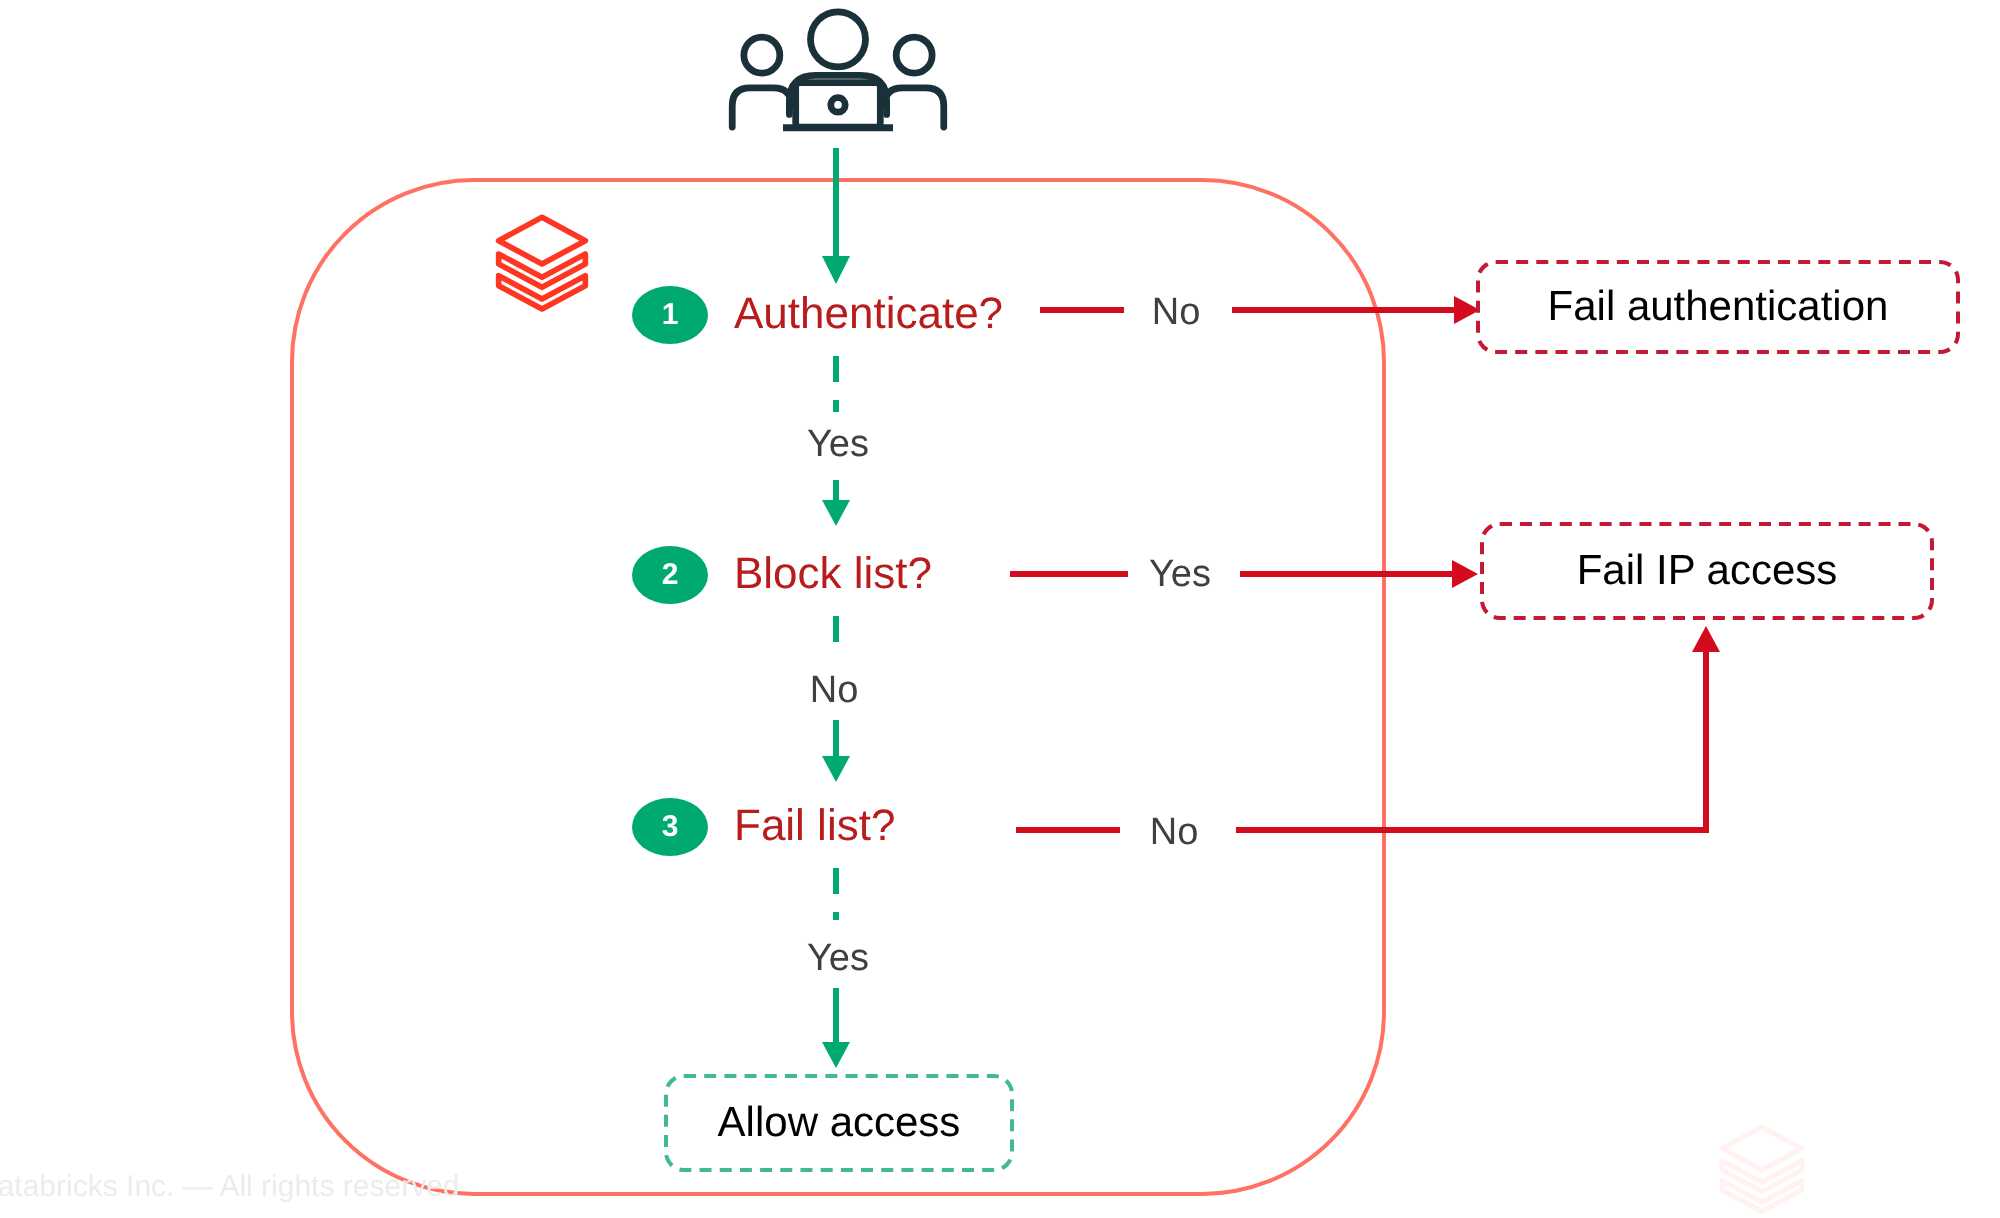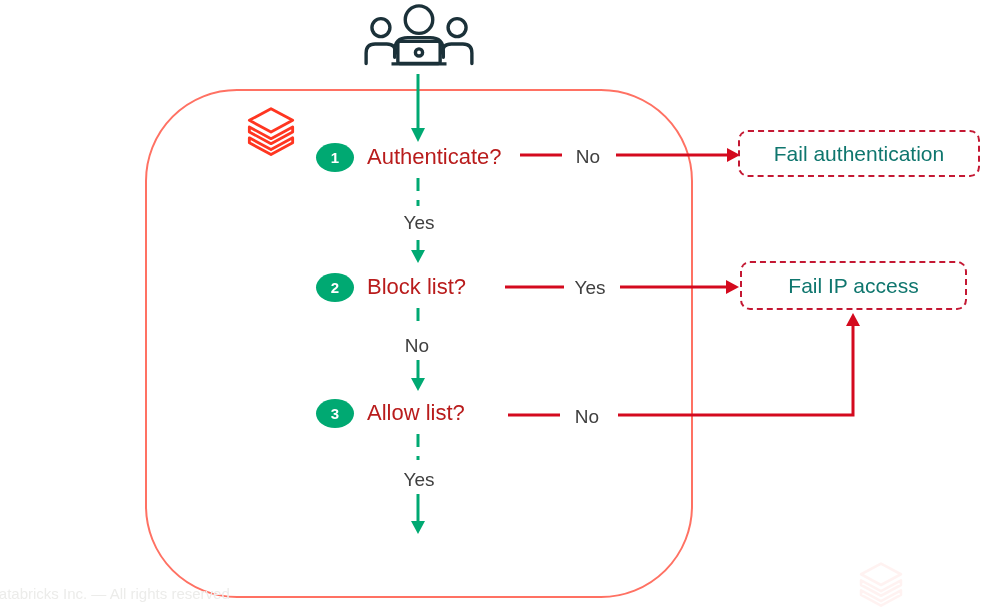--- a/index.html
+++ b/index.html
@@ -39,21 +39,21 @@
   
   .edge-label{
     position:absolute;transform:translate(-50%,-50%);
     color:#404040;font-size:19px;background:#ffffff;padding:0 3px;white-space:nowrap;
   }
 
   
   .outcome{
     position:absolute;box-sizing:border-box;border-radius:10px;
     display:flex;align-items:center;justify-content:center;
-    color:#0f766e;font-size:21px;white-space:nowrap;background:#ffffff;
+    color:#000000;font-size:21px;white-space:nowrap;background:#ffffff;
   }
   .outcome.fail{border:2px dashed #C41833;}
   .outcome.allow{border:2px dashed #42BA91;}
   .outcome-fail-auth{left:738px;top:130px;width:242px;height:47px;}
   .outcome-fail-ip{left:740px;top:261px;width:227px;height:49px;}
   .outcome-allow{left:332px;top:537px;width:175px;height:49px;}
 
   
   .footer{
     position:absolute;left:-12px;top:585px;color:#ECECEA;font-size:15px;white-space:nowrap;
@@ -136,32 +136,33 @@
   <div class="step step-1">
     <span class="badge">1</span>
     <span class="question">Authenticate?</span>
   </div>
   <div class="step step-2">
     <span class="badge">2</span>
     <span class="question">Block list?</span>
   </div>
   <div class="step step-3">
     <span class="badge">3</span>
-    <span class="question">Allow list?</span>
+    <span class="question">Fail list?</span>
   </div>
 
   <div class="edge-label" style="left:588px;top:157px;">No</div>
   <div class="edge-label" style="left:419px;top:223px;">Yes</div>
   <div class="edge-label" style="left:590px;top:288px;">Yes</div>
   <div class="edge-label" style="left:417px;top:346px;">No</div>
   <div class="edge-label" style="left:587px;top:417px;">No</div>
   <div class="edge-label" style="left:419px;top:480px;">Yes</div>
 
   <div class="outcome fail outcome-fail-auth">Fail authentication</div>
   <div class="outcome fail outcome-fail-ip">Fail IP access</div>
+  <div class="outcome allow outcome-allow">Allow access</div>
 
   <div class="footer">Databricks Inc. — All rights reserved</div>
 
   <div class="watermark">
     <svg viewBox="0 0 60 60" width="58" height="46">
       <g fill="none" stroke="#FF3621" stroke-width="3.4" stroke-linejoin="round">
         <path d="M30 2 L56 16 L30 30 L4 16 Z"></path>
         <path d="M4 24 L30 38 L56 24 L56 30 L30 44 L4 30 Z"></path>
         <path d="M4 37 L30 51 L56 37 L56 43 L30 57 L4 43 Z"></path>
       </g>

